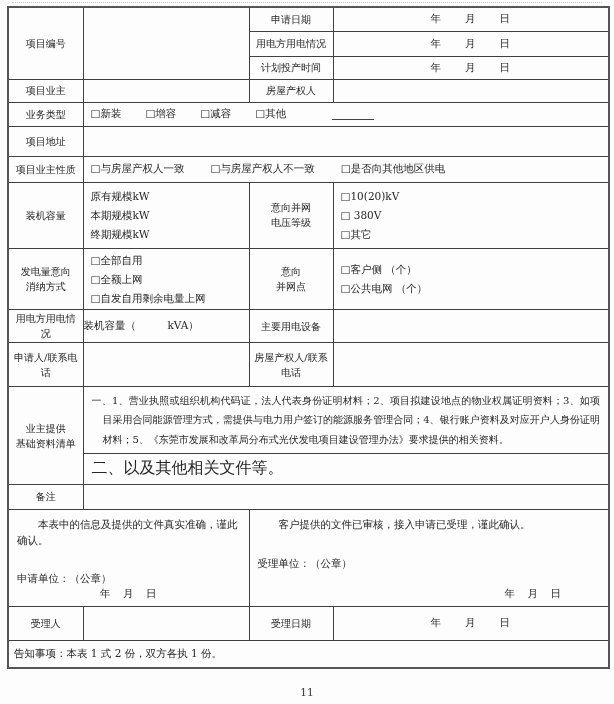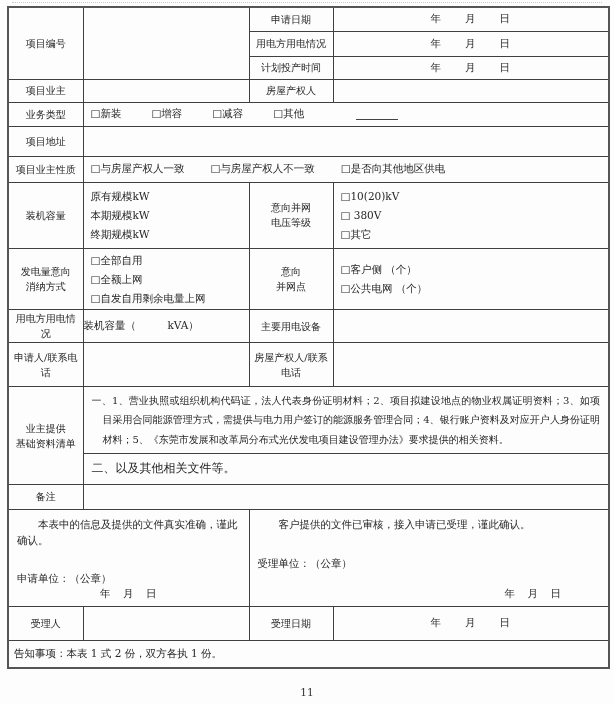--- a/index.html
+++ b/index.html
@@ -19,32 +19,32 @@
   }
   td {
     border:1px solid #404040;
     font-size:10.5px; padding:0; vertical-align:middle;
     overflow:hidden;
   }
   .lbl { text-align:center; line-height:1.5; white-space:pre-line; font-size:10px; padding:1px 2px; }
   .ctr { text-align:left; }
   .ctr-sp { text-align:center; letter-spacing:1px; }
 
-  .opts-row { display:flex; align-items:center; gap:30px; padding-left:7px; }
+  .opts-row { display:flex; align-items:center; gap:24px; padding-left:7px; }
   .opts-row.wide { gap:26px; }
   .blank-line { display:inline-block; width:42px; height:11px; border-bottom:1px solid #444; margin-left:22px; }
 
   .stack { display:flex; flex-direction:column; justify-content:center; gap:3px; padding:3px 0 3px 7px; line-height:1.55; }
   .cap-line { display:flex; }
 
   .materials {
     font-size:10px; line-height:1.92; text-align:justify;
     padding:4px 8px 4px 19px; text-indent:-11px;
   }
-  .materials2 { font-size:12px; padding:2px 8px; }
+  .materials2 { font-size:16px; padding:2px 8px; }
 
   .confirm { display:flex; flex-direction:column; height:84px; padding:7px 8px 5px 8px; font-size:10.5px; }
   .confirm .stmt { text-indent:2em; line-height:1.5; }
   .confirm .unit { margin-top:24px;font-family:Liberation Mono, monospace; }
   .confirm .date { margin-top:auto; text-align:center; letter-spacing:1px; }
   .confirm.right .date { text-align:right; padding-right:38px; }
 
   .notice { padding-left:5px; font-size:10.5px; }
   .pagenum { position:absolute; top:686px; left:0; width:100%; text-align:center; font-size:10.5px; color:#333; }
 </style>

